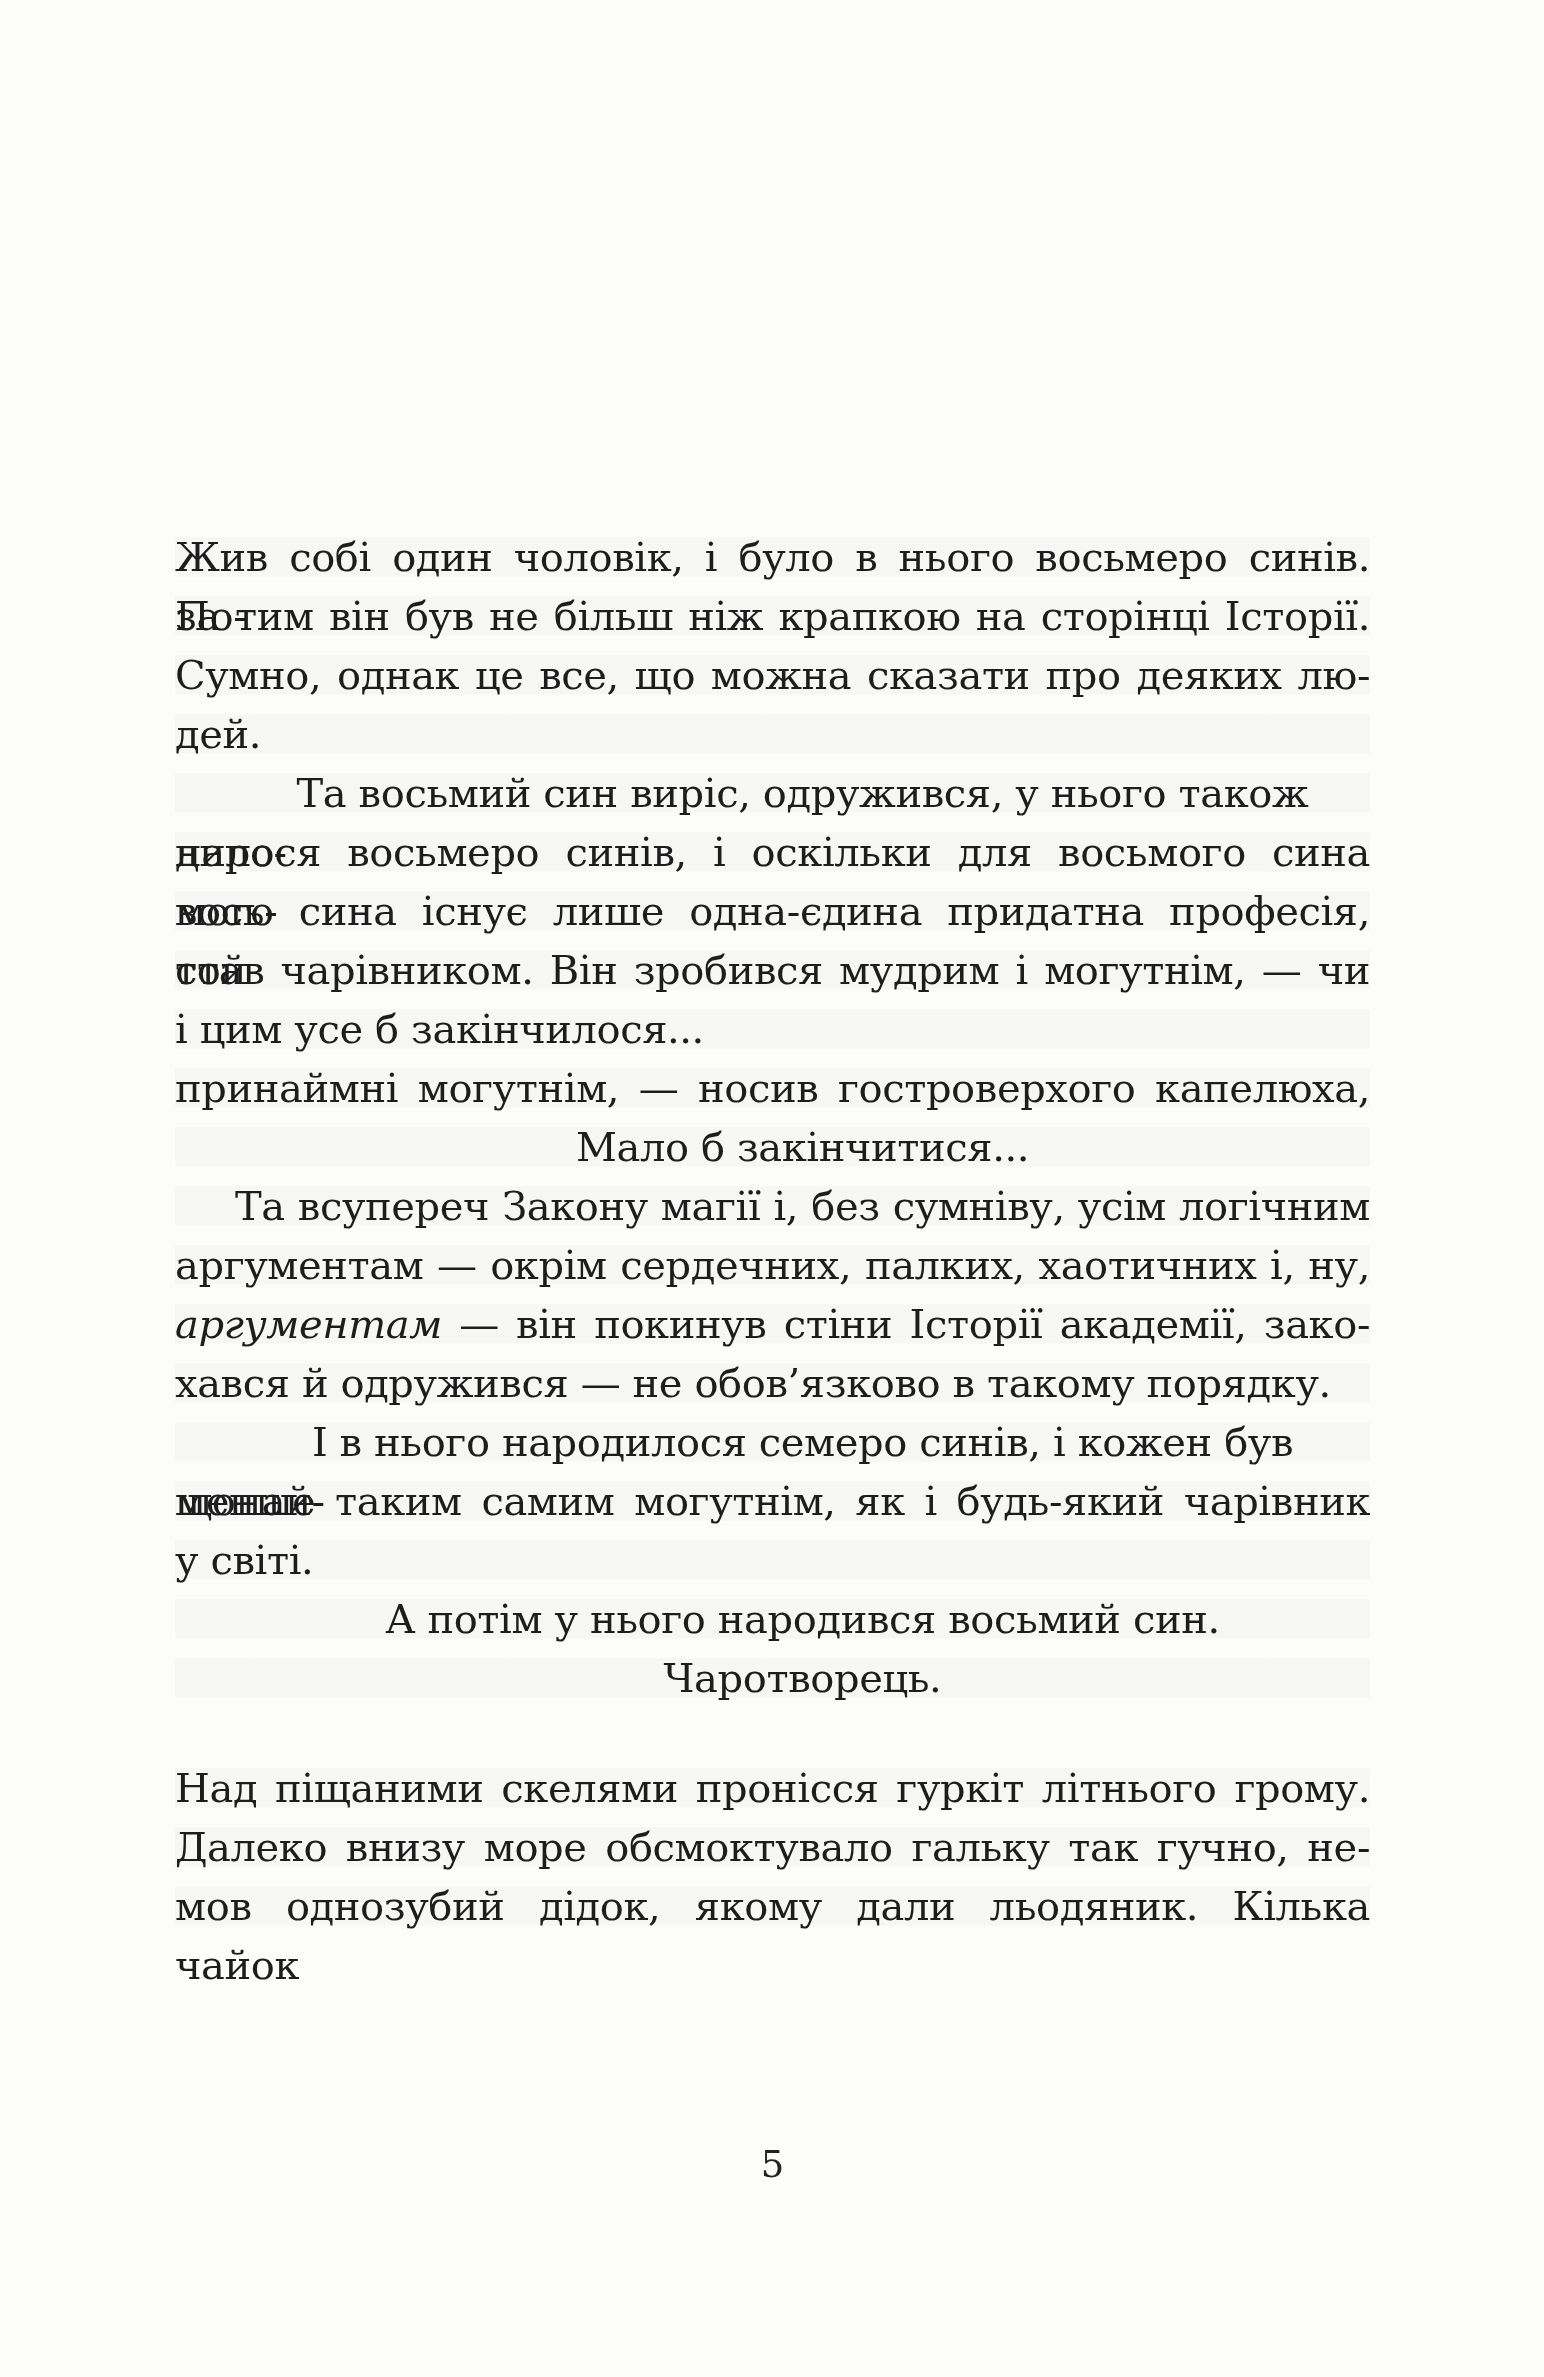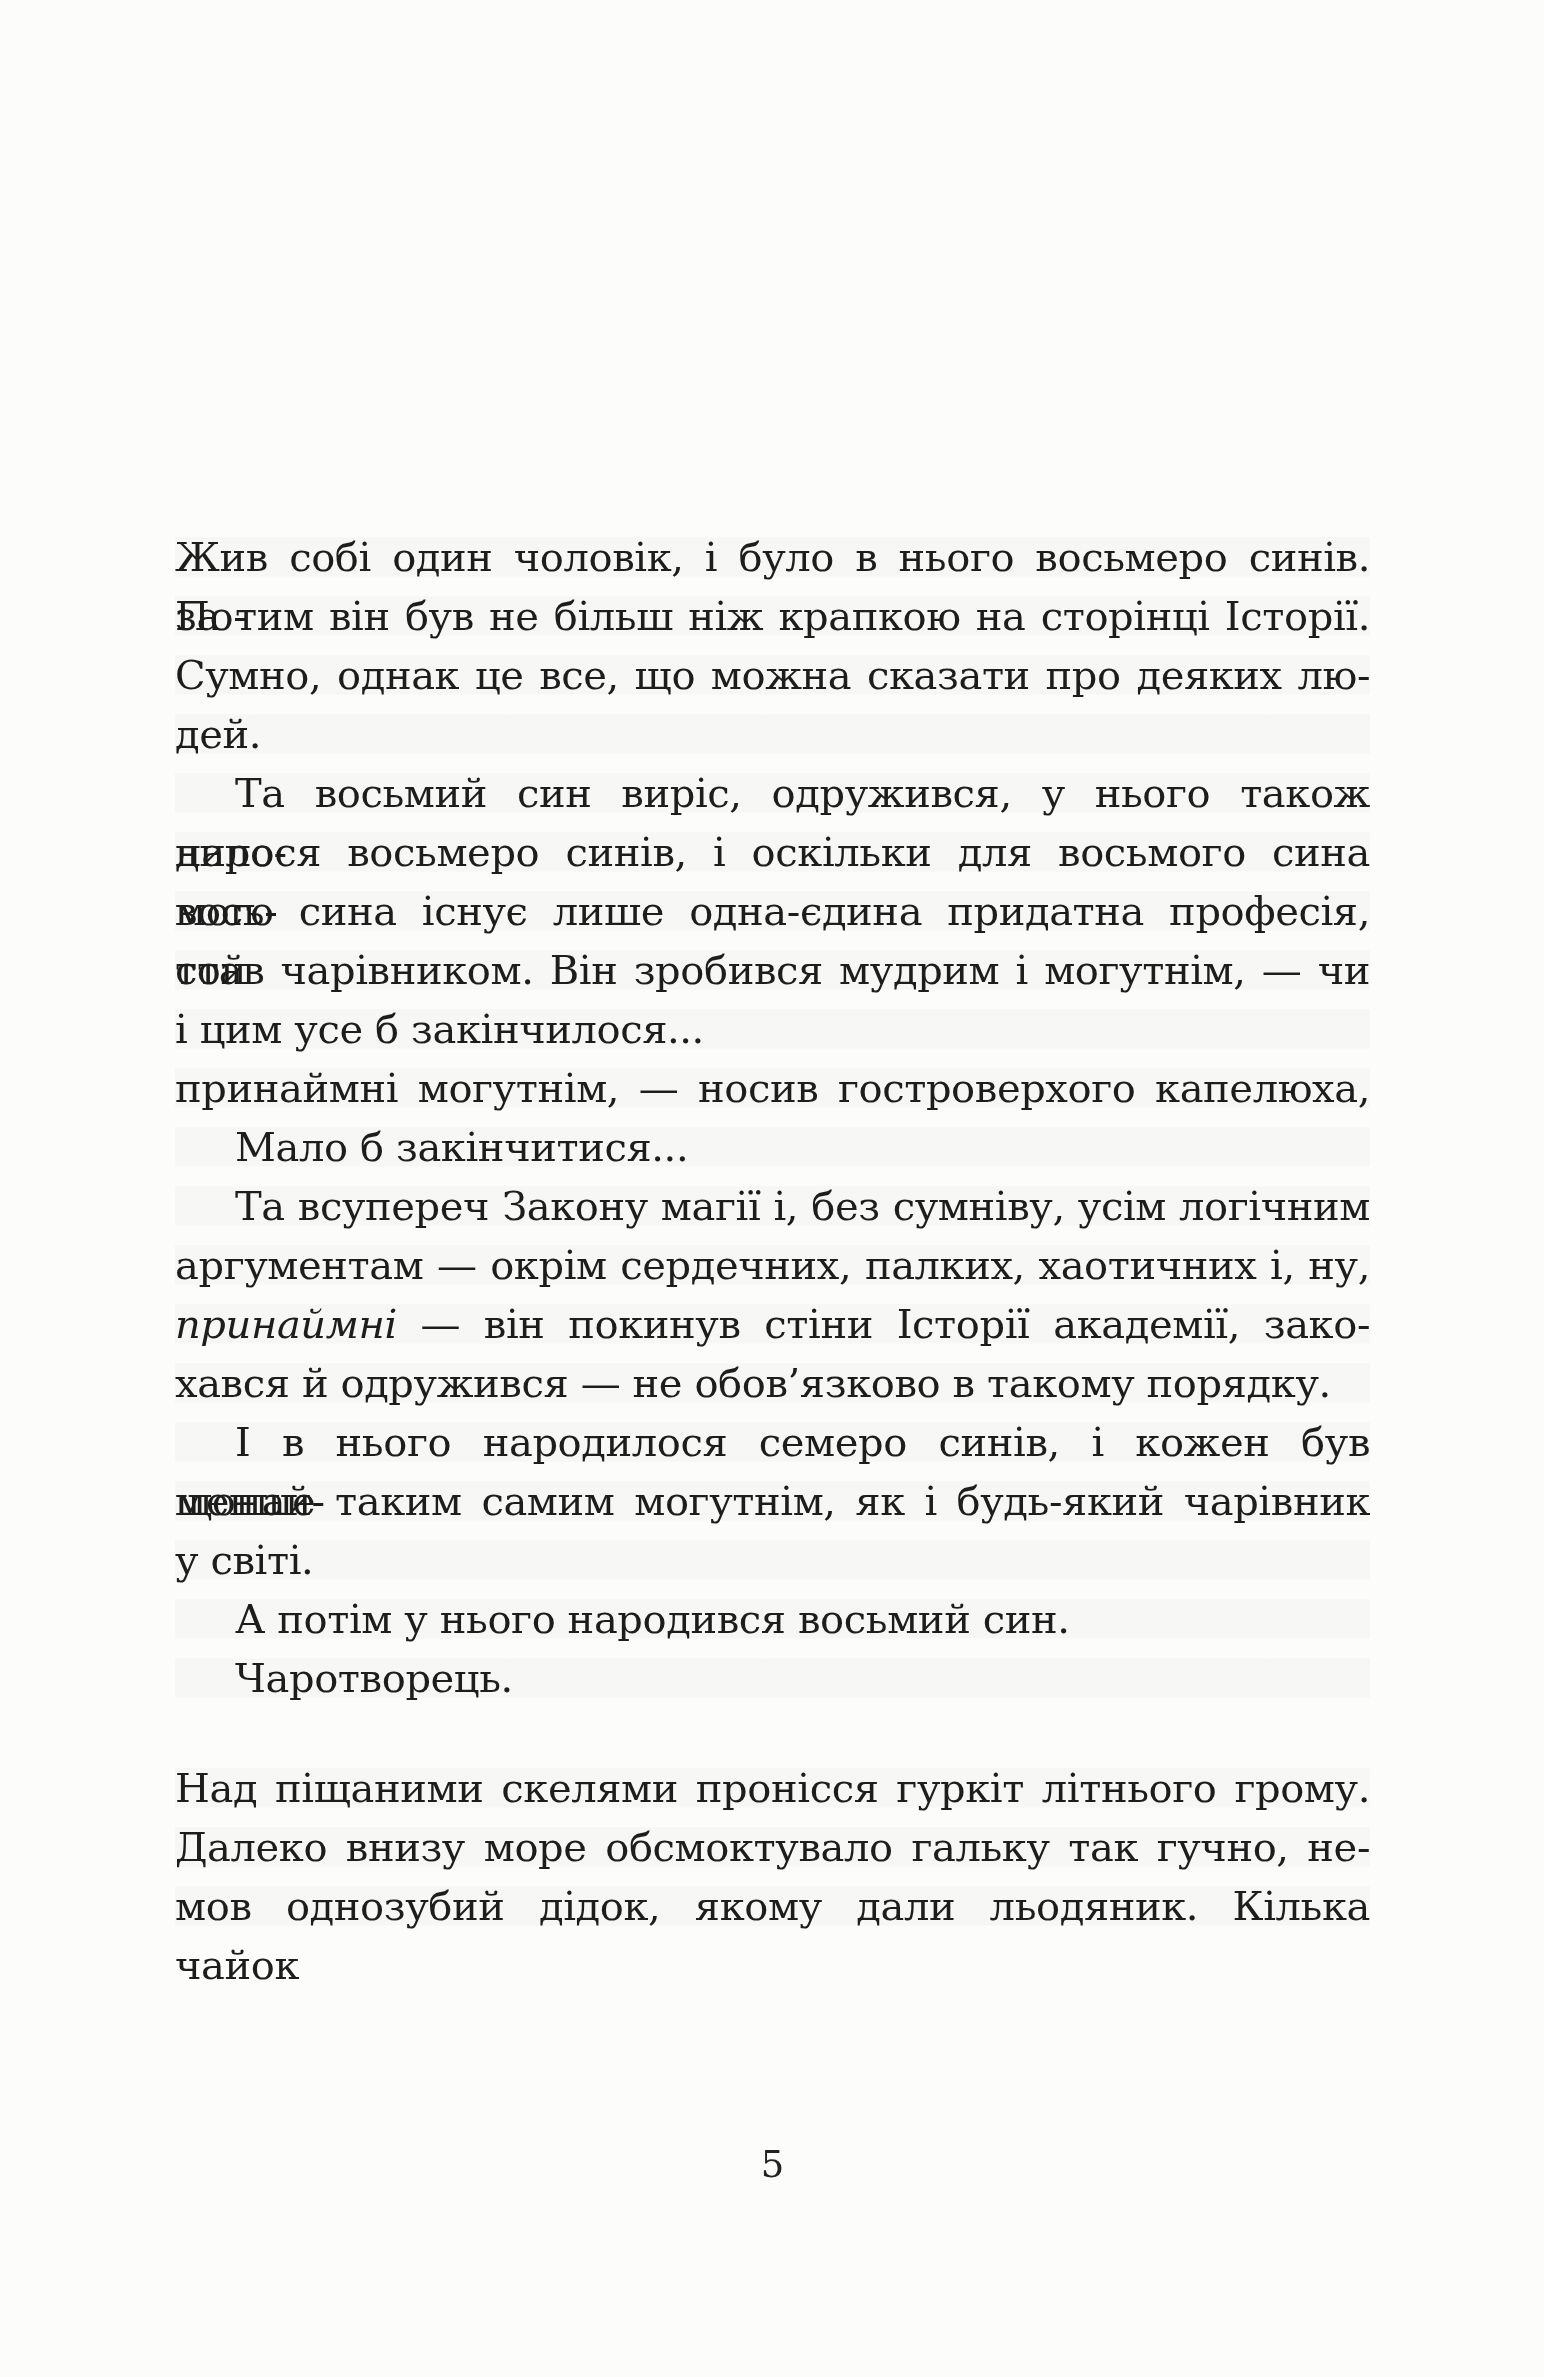--- a/index.html
+++ b/index.html
@@ -35,21 +35,21 @@
     background: linear-gradient(to bottom,
       rgba(0,0,0,0) 8.9px,
       rgba(20,20,20,0.025) 9.7px,
       rgba(20,20,20,0.025) 48px,
       rgba(0,0,0,0) 49px);
   }
   .line.j {
     text-align: justify;
     text-align-last: justify;
   }
-  .line.ind { text-indent: 60px; }
+  .line.ind { text-indent: 60px; text-align: center; }
   .line.gap { margin-top: 51px; }
   .it { font-style: italic; }
   .folio {
     position: absolute;
     left: 175px;
     top: 2142px;
     width: 1195px;
     text-align: center;
     font-size: 37px;
     line-height: 45px;
@@ -80,21 +80,21 @@
     </div>
 
     <div class="paragraph">
       <div class="line ind">Мало б закінчитися...</div>
     </div>
 
     <div class="paragraph">
       <div class="line j ind">Та всупереч Закону магії і, без сумніву, усім логічним</div>
       <div class="line j">аргументам — окрім сердечних, палких, хаотичних і, ну,</div>
       <div class="line j">
-        <span class="it">принаймні</span><span> — він покинув стіни Історії академії, зако-</span>
+        <span class="it">аргументам</span><span> — він покинув стіни Історії академії, зако-</span>
       </div>
       <div class="line">хався й одружився — не обов’язково в такому порядку.</div>
     </div>
 
     <div class="paragraph">
       <div class="line j ind">І в нього народилося семеро синів, і кожен був щонай-</div>
       <div class="line j">менше таким самим могутнім, як і будь-який чарівник</div>
       <div class="line">у світі.</div>
     </div>
 

